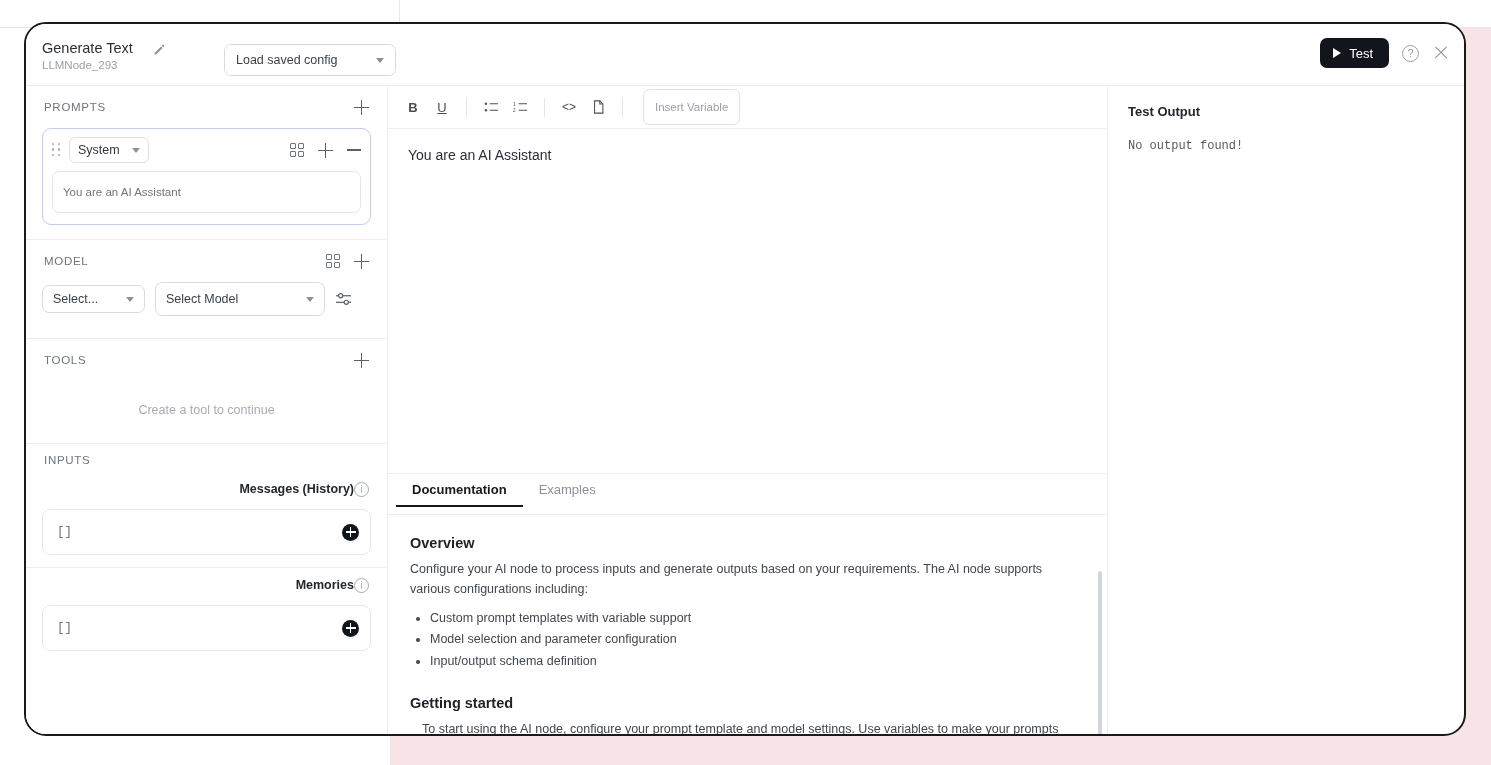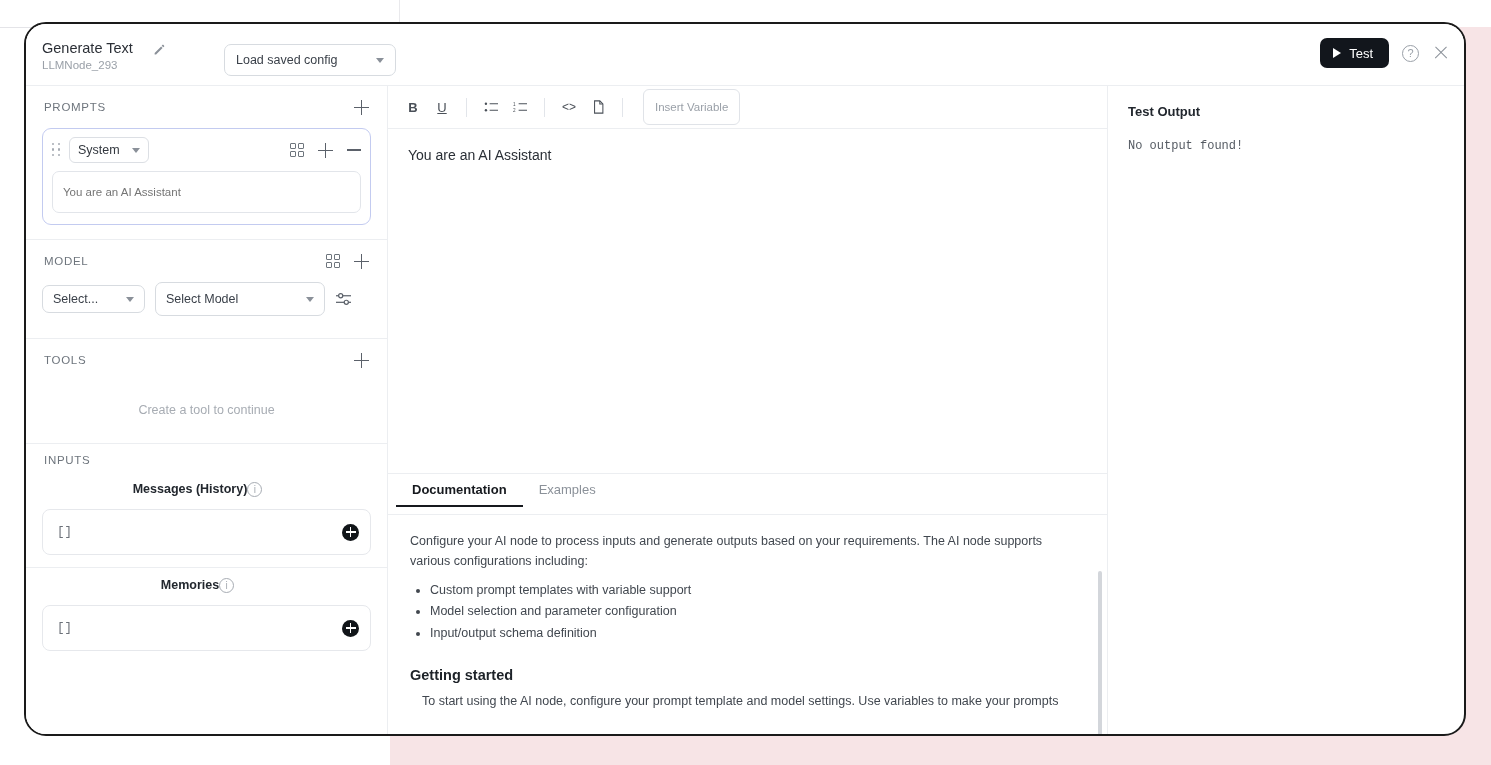--- a/index.html
+++ b/index.html
@@ -220,21 +220,21 @@
   .tools-empty {
     text-align: center; font-size: 12.5px; color: #a7acb3; padding: 22px 0 26px;
   }
 
   .inputs-label {
     padding: 0 18px; font-size: 11.5px; letter-spacing: .7px; color: #6e757d;
     margin-top: 10px; margin-bottom: 10px;
   }
   .input-group { margin-bottom: 4px; }
   .input-head {
-    display: flex; align-items: center; justify-content: center;
+    display: flex; align-items: center; justify-content: flex-end;
     padding: 0 18px 0 0; height: 26px;
   }
   .input-name { font-size: 12.5px; color: #22272e; font-weight: bold; }
   .info-ico {
     width: 15px; height: 15px; border-radius: 50%; border: 1.2px solid #a7acb3;
     color: #a7acb3; font-size: 10px; line-height: 13px; text-align: center; cursor: pointer;
   }
   .input-box {
     margin: 7px 16px 0 16px; height: 46px;
     border: 1px solid #e6e8ec; border-radius: 8px;
@@ -503,20 +503,21 @@
         </div>
 
         <div class="editor-area">You are an AI Assistant</div>
 
         <div class="doc-tabs">
           <div class="doc-tab active">Documentation</div>
           <div class="doc-tab">Examples</div>
         </div>
 
         <div class="doc-body">
+          <div class="doc-h">Overview</div>
           <p class="doc-p">Configure your AI node to process inputs and generate outputs based on your requirements. The AI node supports various configurations including:</p>
           <ul class="doc-ul">
             <li>Custom prompt templates with variable support</li>
             <li>Model selection and parameter configuration</li>
             <li>Input/output schema definition</li>
           </ul>
           <div class="doc-h" style="margin-top:22px;">Getting started</div>
           <p class="doc-p indent">To start using the AI node, configure your prompt template and model settings. Use variables to make your prompts</p>
           <div class="doc-scroll"></div>
         </div>

